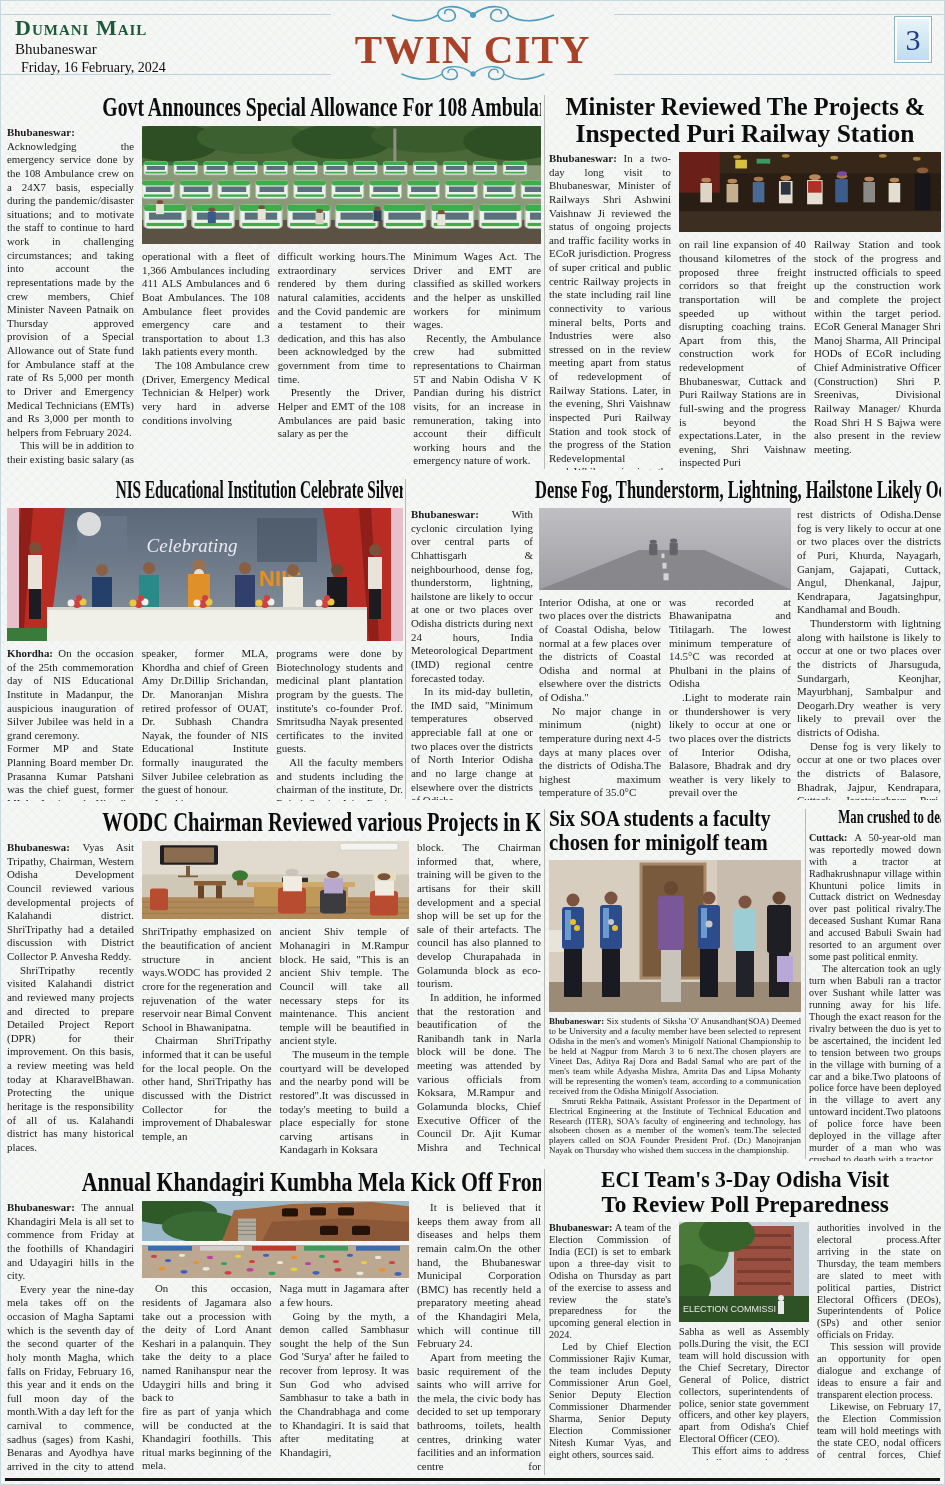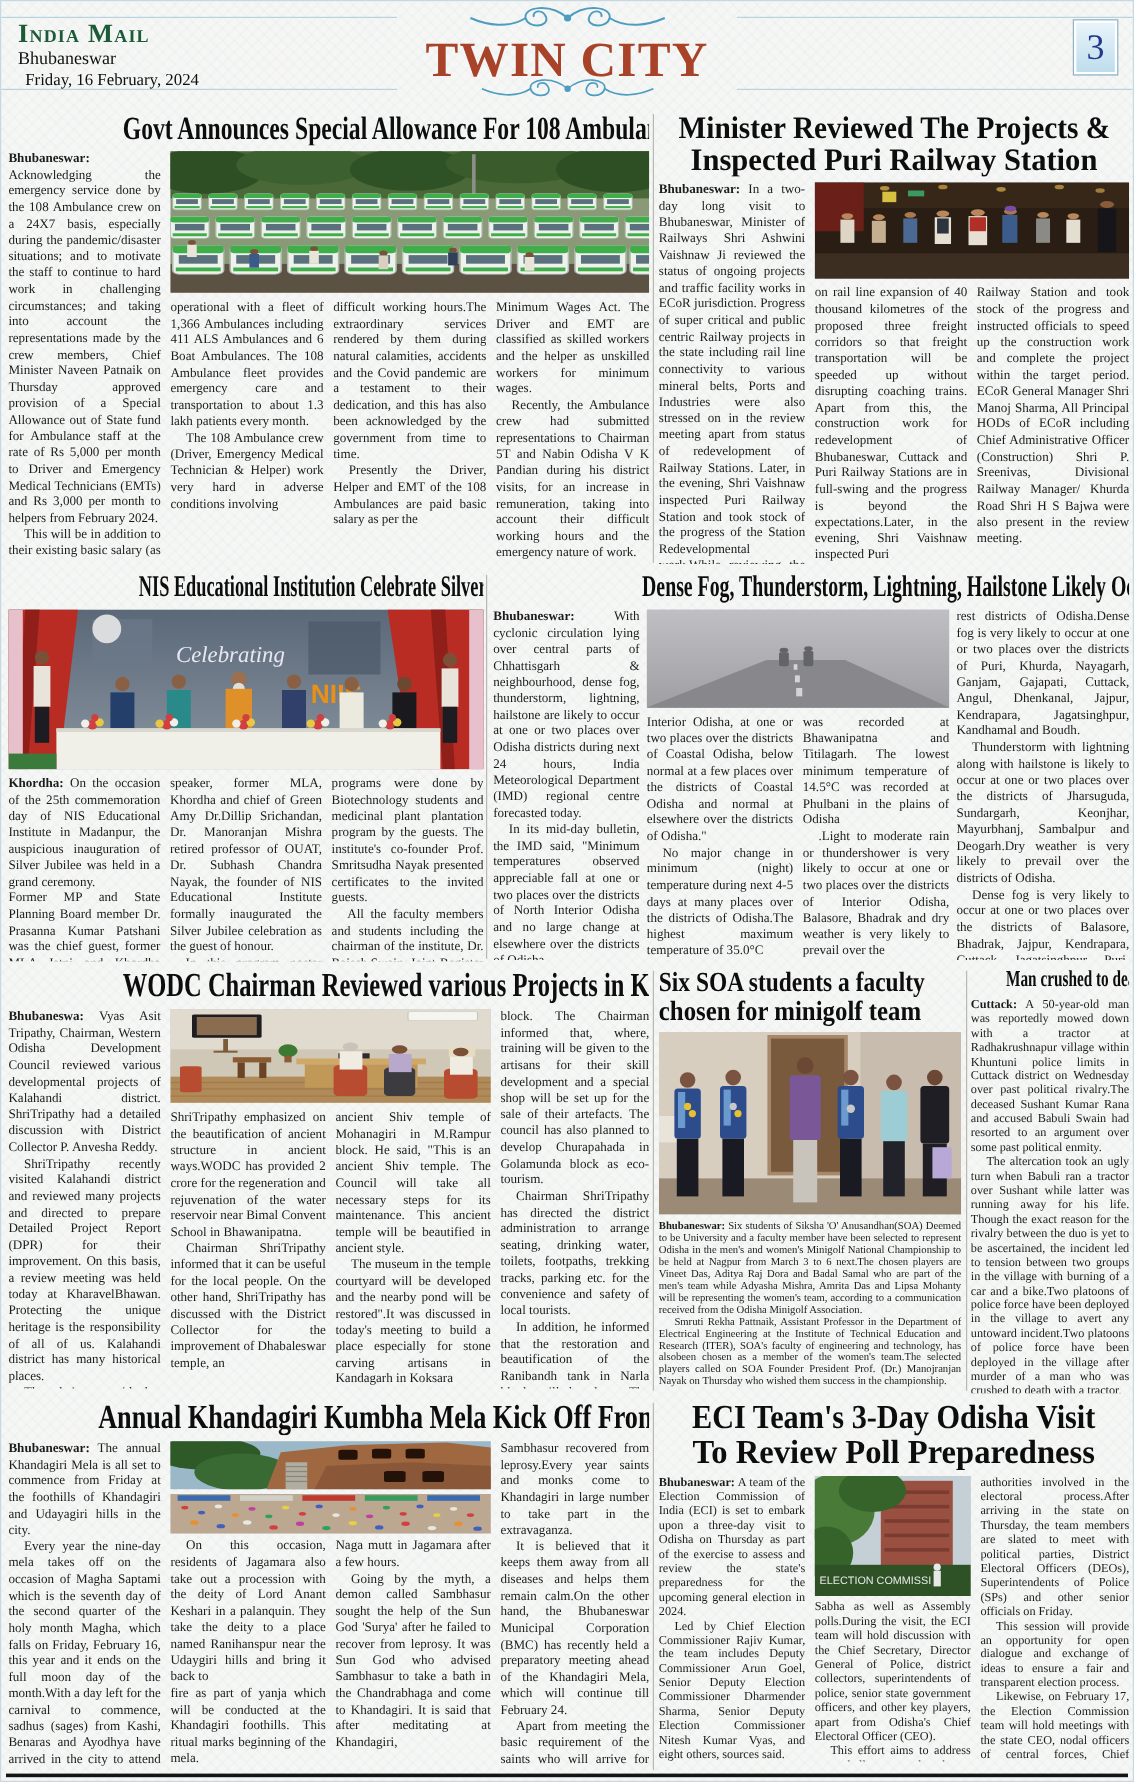--- a/index.html
+++ b/index.html
@@ -66,21 +66,21 @@
     <svg class="orn" style="top:61px" width="150" height="24" viewBox="0 0 170 26">
       <g fill="none" stroke="#4e9cc0" stroke-width="1.6">
         <path d="M85,13 C70,0 48,4 50,13 C52,22 70,21 67,12 C64,5 55,7 57,12"></path>
         <path d="M85,13 C100,0 122,4 120,13 C118,22 100,21 103,12 C106,5 115,7 113,12"></path>
         <path d="M50,13 C36,22 18,19 4,13"></path>
         <path d="M120,13 C134,22 152,19 166,13"></path>
       </g>
       <circle cx="85" cy="13" r="3" fill="#4e9cc0"></circle>
     </svg>
 
-    <div class="brand">India Mail</div>
+    <div class="brand">Dumani Mail</div>
     <div class="brand-city">Bhubaneswar</div>
     <div class="brand-date">Friday, 16 February, 2024</div>
     <div class="section-title">TWIN CITY</div>
     <div class="pagebox">
       <span>3</span>
     </div>
   </div>
 
   <div class="art" style="left:6px;top:92px;width:534px;height:380px">
     <div class="hl" style="font-size:27px">
@@ -436,21 +436,20 @@
             <p class="p ind">Chairman ShriTripathy informed that it can be useful for the local people. On the other hand, ShriTripathy has discussed with the District Collector for the improvement of Dhabaleswar temple, an</p>
           </div>
           <div class="col" style="flex:1">
             <p class="p">ancient Shiv temple of Mohanagiri in M.Rampur block. He said, "This is an ancient Shiv temple. The Council will take all necessary steps for its maintenance. This ancient temple will be beautified in ancient style.</p>
             <p class="p ind">The museum in the temple courtyard will be developed and the nearby pond will be restored".It was discussed in today's meeting to build a place especially for stone carving artisans in Kandagarh in Koksara</p>
           </div>
         </div>
       </div>
       <div class="col" style="flex:1">
         <p class="p">block. The Chairman informed that, where, training will be given to the artisans for their skill development and a special shop will be set up for the sale of their artefacts. The council has also planned to develop Churapahada in Golamunda block as eco-tourism.</p>
-        <p class="p ind">Chairman ShriTripathy has directed the district administration to arrange seating, drinking water, toilets, footpaths, trekking tracks, parking etc. for the convenience and safety of local tourists.</p>
         <p class="p ind">In addition, he informed that the restoration and beautification of the Ranibandh tank in Narla block will be done. The meeting was attended by various officials from Koksara, M.Rampur and Golamunda blocks, Chief Executive Officer of the Council Dr. Ajit Kumar Mishra and Technical Consultant Shri Sunil Kumar Naikwas present.</p>
       </div>
     </div>
   </div>
 
   <div class="art small" style="left:548px;top:806px;width:252px;height:354px">
     <div class="hl" style="font-size:23px;text-align:left">
       <span class="hlx" style="transform:scaleX(.85);transform-origin:left">Six SOA students a faculty</span>
       <span class="hlx" style="transform:scaleX(.9);transform-origin:left">chosen for minigolf team</span>
     </div>
@@ -577,29 +576,28 @@
             <p class="p ind">On this occasion, residents of Jagamara also take out a procession with the deity of Lord Anant Keshari in a palanquin. They take the deity to a place named Ranihanspur near the Udaygiri hills and bring it back to</p>
             <p class="p">fire as part of yanja which will be conducted at the Khandagiri foothills. This ritual marks beginning of the mela.</p>
           </div>
           <div class="col" style="flex:1">
             <p class="p">Naga mutt in Jagamara after a few hours.</p>
             <p class="p ind">Going by the myth, a demon called Sambhasur sought the help of the Sun God 'Surya' after he failed to recover from leprosy. It was Sun God who advised Sambhasur to take a bath in the Chandrabhaga and come to Khandagiri.  It is said that after meditating at Khandagiri,</p>
           </div>
         </div>
       </div>
       <div class="col" style="flex:1">
-        <p class="p">Sambhasur recovered from leprosy.Every year saints and monks come to Khandagiri in large number to take part in the extravaganza.</p>
         <p class="p ind">It is believed that it keeps them away from all diseases and helps them remain calm.On the other hand, the Bhubaneswar Municipal Corporation (BMC) has recently held a preparatory meeting ahead of the Khandagiri Mela, which will continue till February 24.</p>
         <p class="p ind">Apart from meeting the basic requirement of the saints who will arrive for the mela, the civic body has decided to set up temporary bathrooms, toilets, health centres, drinking water facilities and an information centre for visitors.Meanwhile, the BMC has started taking action against encroachers to make the area encroachment-free.</p>
       </div>
     </div>
   </div>
 
   <div class="art tight" style="left:548px;top:1166px;width:392px;height:310px">
-    <div class="hl" style="font-size:28px">
+    <div class="hl" style="font-size:24px">
       <span class="hlx" style="transform:scaleX(.9)">ECI Team's 3-Day Odisha Visit</span>
       <span class="hlx" style="transform:scaleX(.97)">To Review Poll Preparedness</span>
     </div>
     <div class="row" style="height:238px">
       <div class="col" style="width:122px;flex:none">
         <p class="p"><b class="dl">Bhubaneswar:</b> <span>A team of the Election Commission of India (ECI) is set to embark upon a three-day visit to Odisha on Thursday as part of the exercise to assess and review the state's preparedness for the upcoming general election in 2024.</span></p>
         <p class="p ind">Led by Chief Election Commissioner Rajiv Kumar, the team includes Deputy Commissioner Arun Goel, Senior Deputy Election Commissioner Dharmender Sharma, Senior Deputy Election Commissioner Nitesh Kumar Vyas, and eight others, sources said.</p>
 
       </div>
       <div class="stack" style="width:130px;flex:none;gap:4px">

